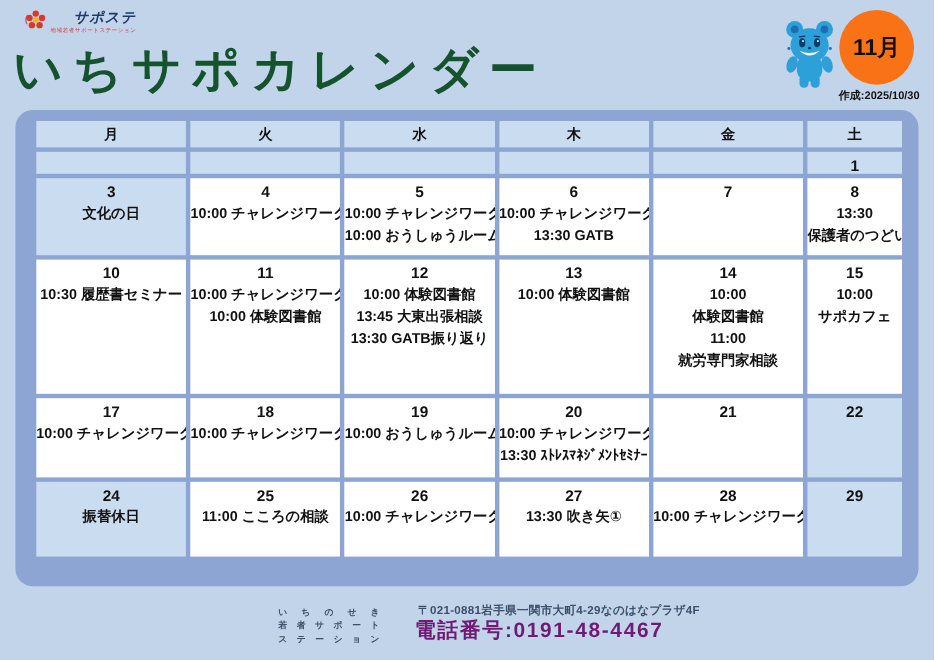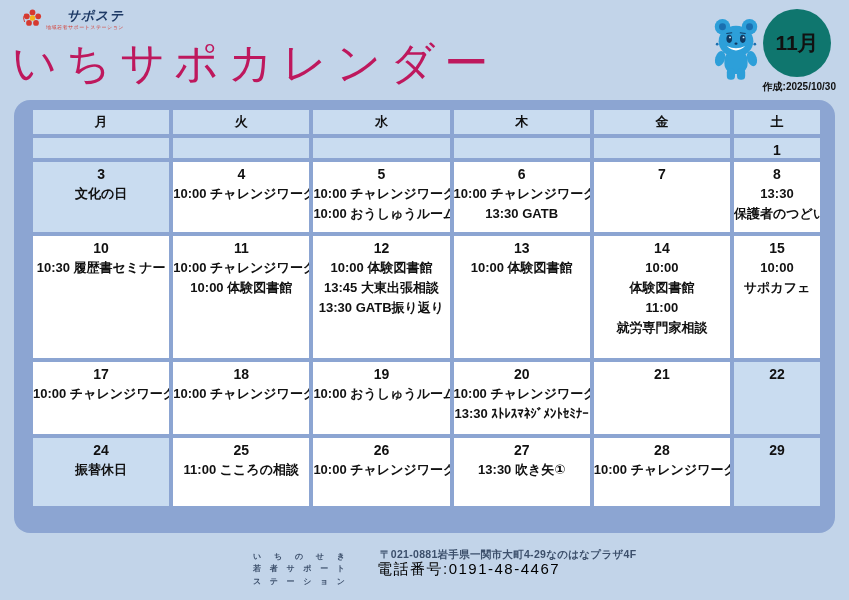--- a/index.html
+++ b/index.html
@@ -11,26 +11,26 @@
     overflow:hidden;
     color:#111;
   }
   
   .logo { position:absolute; left:22px; top:8px; display:flex; align-items:flex-start; gap:3px; }
   .logo .txt { display:flex; flex-direction:column;text-align:right; }
   .logo .brand { font-size:13px; font-weight:800; color:#1e3a66; letter-spacing:1px; font-style:italic; line-height:1.2; }
   .logo .tagline { font-size:5px; color:#d6392f; letter-spacing:.5px; white-space:nowrap; }
   .page-title {
     position:absolute; left:12px; top:34px;
-    font-size:44px; font-weight:400; letter-spacing:9px; color:#be185d; white-space:nowrap;
+    font-size:44px; font-weight:700; letter-spacing:9px; color:#14532d; white-space:nowrap;
   }
   .mascot { position:absolute; left:708px; top:15px; }
   .month-circle {
     position:absolute; left:763px; top:9px; width:68px; height:68px; border-radius:50%;
-    background:#0f766e; display:flex; align-items:center; justify-content:center;
+    background:#f97316; display:flex; align-items:center; justify-content:center;
   }
   .month-circle span { font-size:21px; font-weight:600; color:#111; }
   .created { position:absolute; right:13px; top:80px; font-size:10px; font-weight:700; color:#111; }
 
   
   .panel {
     position:absolute; left:14px; top:100px; width:821px; height:433px;
     background:#8ca5d2; border-radius:16px;
     padding:10px 15px 24px 19px;
   }
@@ -49,21 +49,21 @@
   .cell .day { font-size:14px; font-weight:600; padding-top:3px; line-height:1.35; }
   .cell .line { font-size:13px; font-weight:600; line-height:1.55; white-space:nowrap; }
 
   
   .org {
     position:absolute; left:253px; top:551px; width:92px;
     font-size:8px; font-weight:700; color:#3c4f6b; line-height:1.55;
   }
   .org div { text-align:justify; text-align-last:justify; }
   .addr { position:absolute; left:380px; top:548px; font-size:10.5px; font-weight:700; color:#3c4f6b; letter-spacing:.3px; }
-  .phone { position:absolute; left:377px; top:560px; font-size:15px; font-weight:400; color:#000000; letter-spacing:1.5px; }
+  .phone { position:absolute; left:377px; top:560px; font-size:19px; font-weight:700; color:#701a75; letter-spacing:1.5px; }
 </style>
 </head>
 <body>
 
 <div>
 
   <div class="logo">
     <svg width="21" height="21" viewBox="0 0 24 24">
       <g fill="#d6392f">
         <circle cx="12" cy="5" r="3.3"></circle>

